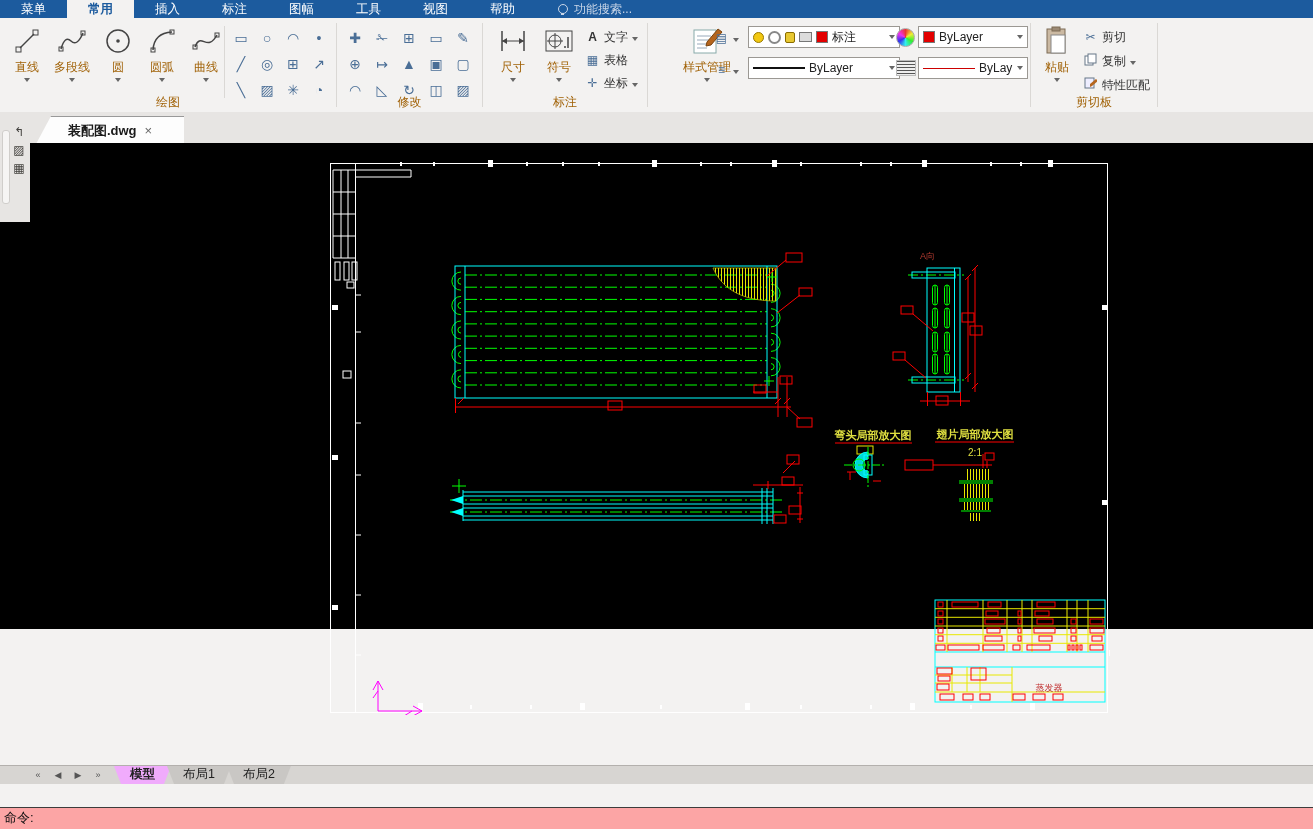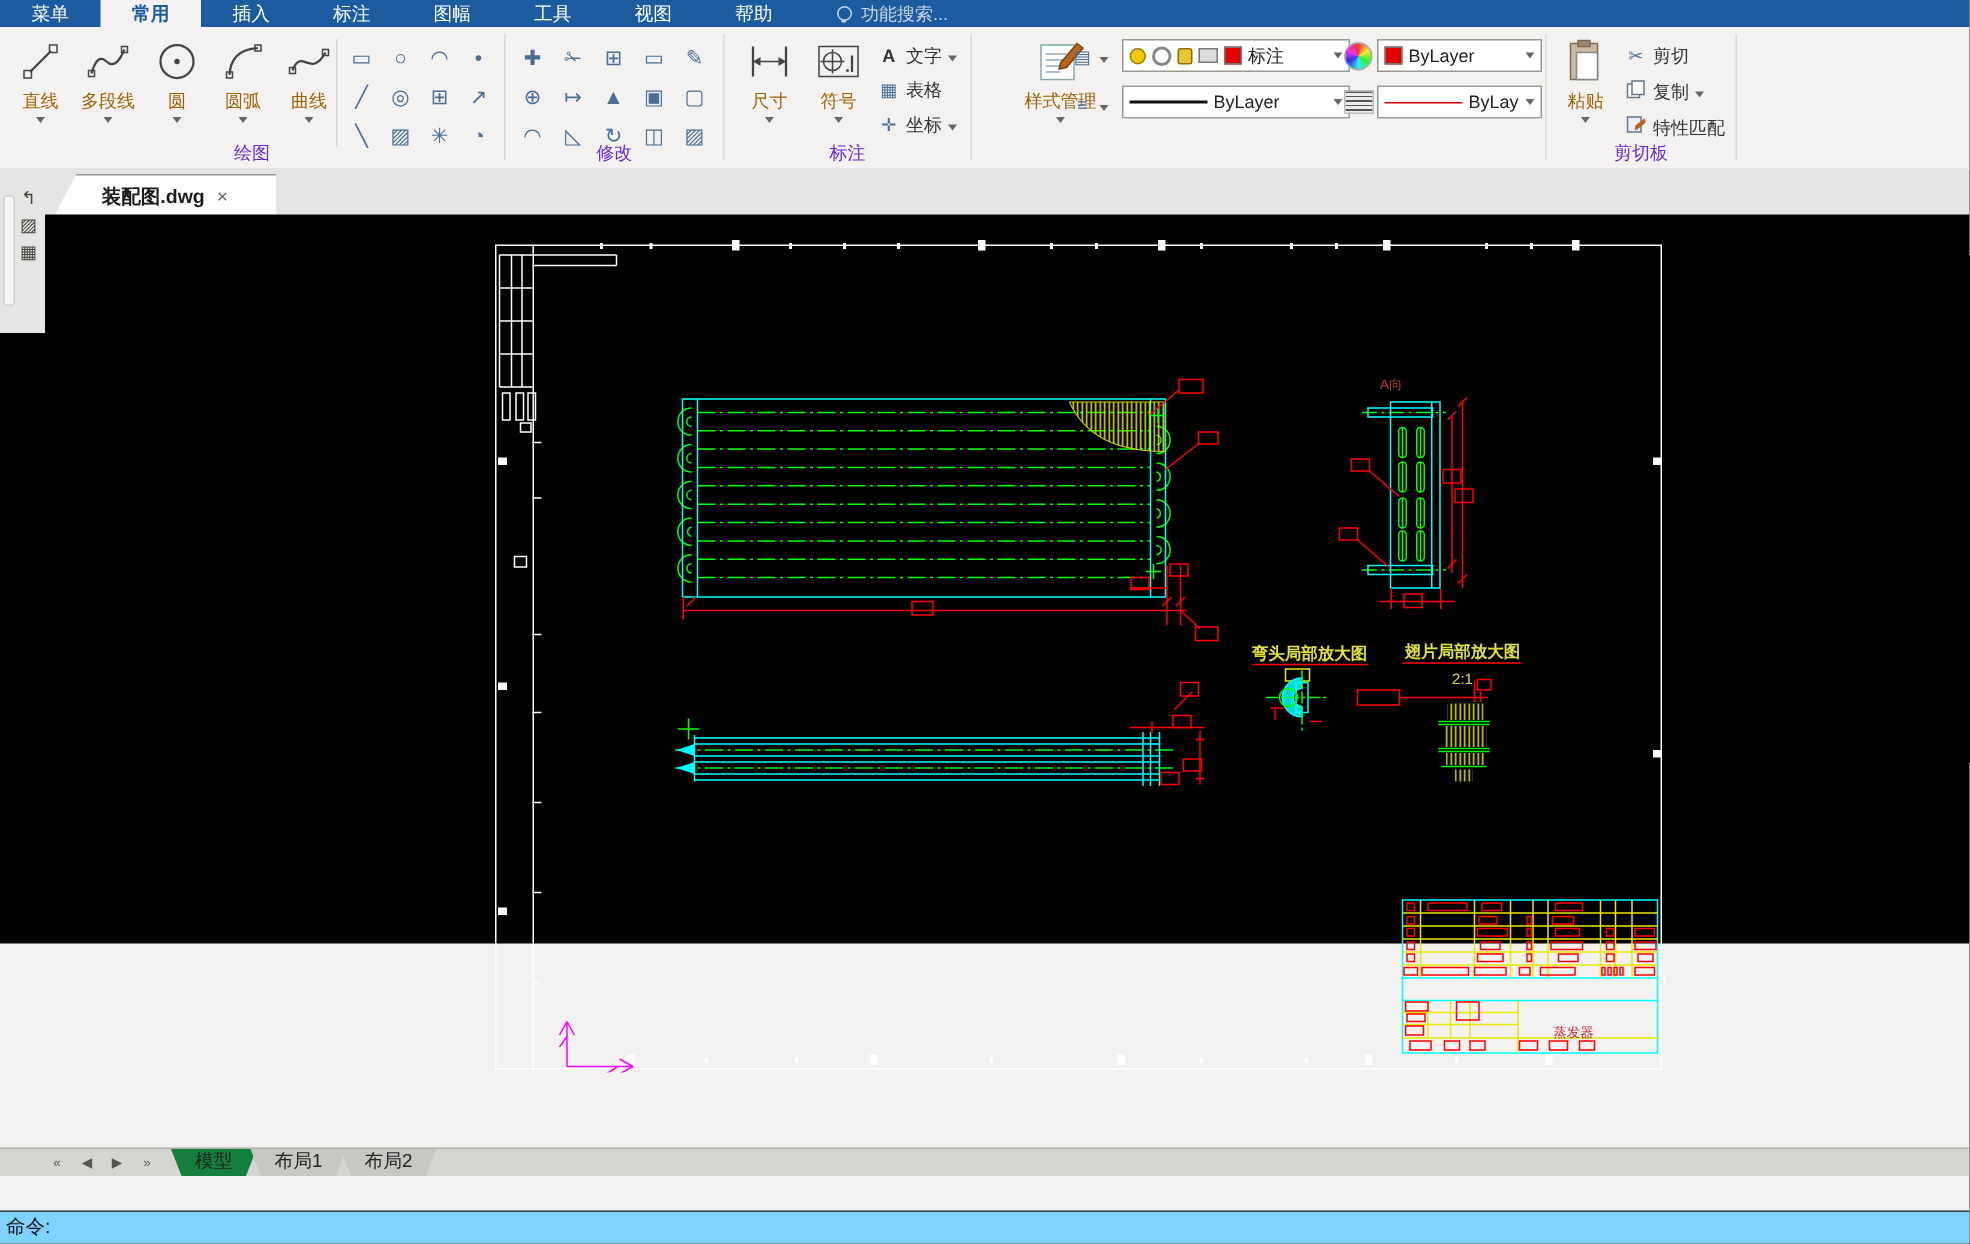--- a/index.html
+++ b/index.html
@@ -11,21 +11,21 @@
   #menubar{position:absolute;left:0;top:0;width:1313px;height:18px;background:#1c5b9e;display:flex;align-items:stretch;}
   .menu-item{color:#fff;font-size:12.5px;line-height:18px;padding:0 21px;cursor:default;}
   .menu-item.active{background:#f3f2f1;color:#1c5b9e;font-weight:bold;}
   #search-box{display:flex;align-items:center;margin-left:22px;color:#c9d6e8;font-size:12px;gap:6px;}
   #bulb{width:8px;height:8px;border:1px solid #c9d6e8;border-radius:50%;position:relative;}
   #bulb:after{content:"";position:absolute;left:2px;top:8px;width:3px;height:2px;background:#c9d6e8;}
 
   
   #ribbon{position:absolute;left:0;top:18px;width:1313px;height:94px;background:#f3f2f1;border-bottom:1px solid #d2d0ce;}
   .rsec{position:absolute;top:0;height:94px;}
-  .sec-label{position:absolute;bottom:1px;left:0;width:100%;text-align:center;font-size:12px;color:#6d28d9;}
+  .sec-label{position:absolute;bottom:1px;left:0;width:100%;text-align:center;font-size:12px;color:#a16207;}
   .divider{position:absolute;top:5px;height:84px;width:1px;background:#dad8d5;}
   .rbtn{position:absolute;top:4px;width:44px;height:84px;display:flex;flex-direction:column;align-items:center;cursor:default;}
   .rbtn .bicon{width:34px;height:38px;display:flex;align-items:center;justify-content:center;}
   .rbtn .blabel{font-size:12px;color:#a16207;line-height:15px;white-space:nowrap;}
   .dd{width:0;height:0;border-left:3px solid transparent;border-right:3px solid transparent;border-top:4px solid #666;display:inline-block;margin-top:3px;}
   .icon-grid{position:absolute;display:grid;color:#4a6e96;}
   .icon-grid span{display:flex;align-items:center;justify-content:center;width:26px;height:26px;font-size:14px;cursor:default;}
   .mini-row{display:flex;align-items:center;height:20px;font-size:12px;color:#333;gap:4px;cursor:default;}
   .mini-row .mi{width:15px;text-align:center;color:#4a6e96;font-size:12px;}
   .ddbox{position:absolute;height:20px;background:#fff;border:1px solid #9b9893;display:flex;align-items:center;padding:0 4px;gap:4px;font-size:12px;color:#222;overflow:hidden;}
@@ -51,24 +51,24 @@
 
   
   #canvas{position:absolute;left:0;top:143px;width:1313px;height:486px;background:#000;}
 
   
   #model-bar{position:absolute;left:0;top:765px;width:1313px;height:18px;background:#d7d5d2;border-top:1px solid #b3b0ad;display:flex;align-items:stretch;}
   #nav-btns{display:flex;align-items:center;margin-left:32px;gap:8px;color:#555;}
   #nav-btns span{font-size:9px;cursor:default;width:12px;text-align:center;}
   #layout-tabs{display:flex;margin-left:14px;}
   .ltab{padding:0 16px;font-size:12.5px;color:#222;line-height:17px;clip-path:polygon(0 0,100% 0,calc(100% - 7px) 100%,7px 100%);cursor:default;background:#c9c7c4;margin-left:-4px;}
-  .ltab.active{background:#15803d;font-weight:normal;}
+  .ltab.active{background:#f0abfc;font-weight:bold;}
   #cmd-header{position:absolute;left:0;top:783px;width:1313px;height:24px;background:#edebe9;border-top:1px solid #c7c4c1;}
   #cmd-header span{margin-left:10px;font-size:13px;color:#3e3c3a;line-height:24px;}
-  #cmd-input{position:absolute;left:0;top:807px;width:1313px;height:22px;background:#7dd3fc;border-top:1px solid #3c3c3c;}
+  #cmd-input{position:absolute;left:0;top:807px;width:1313px;height:22px;background:#fca5a5;border-top:1px solid #3c3c3c;}
   #cmd-input span{margin-left:4px;font-size:13px;color:#111;line-height:20px;}
 
   svg text{font-family:"Liberation Sans","DejaVu Sans",sans-serif;}
 </style>
 </head>
 <body>
 
 <div id="app">
 
   <div id="menubar">

